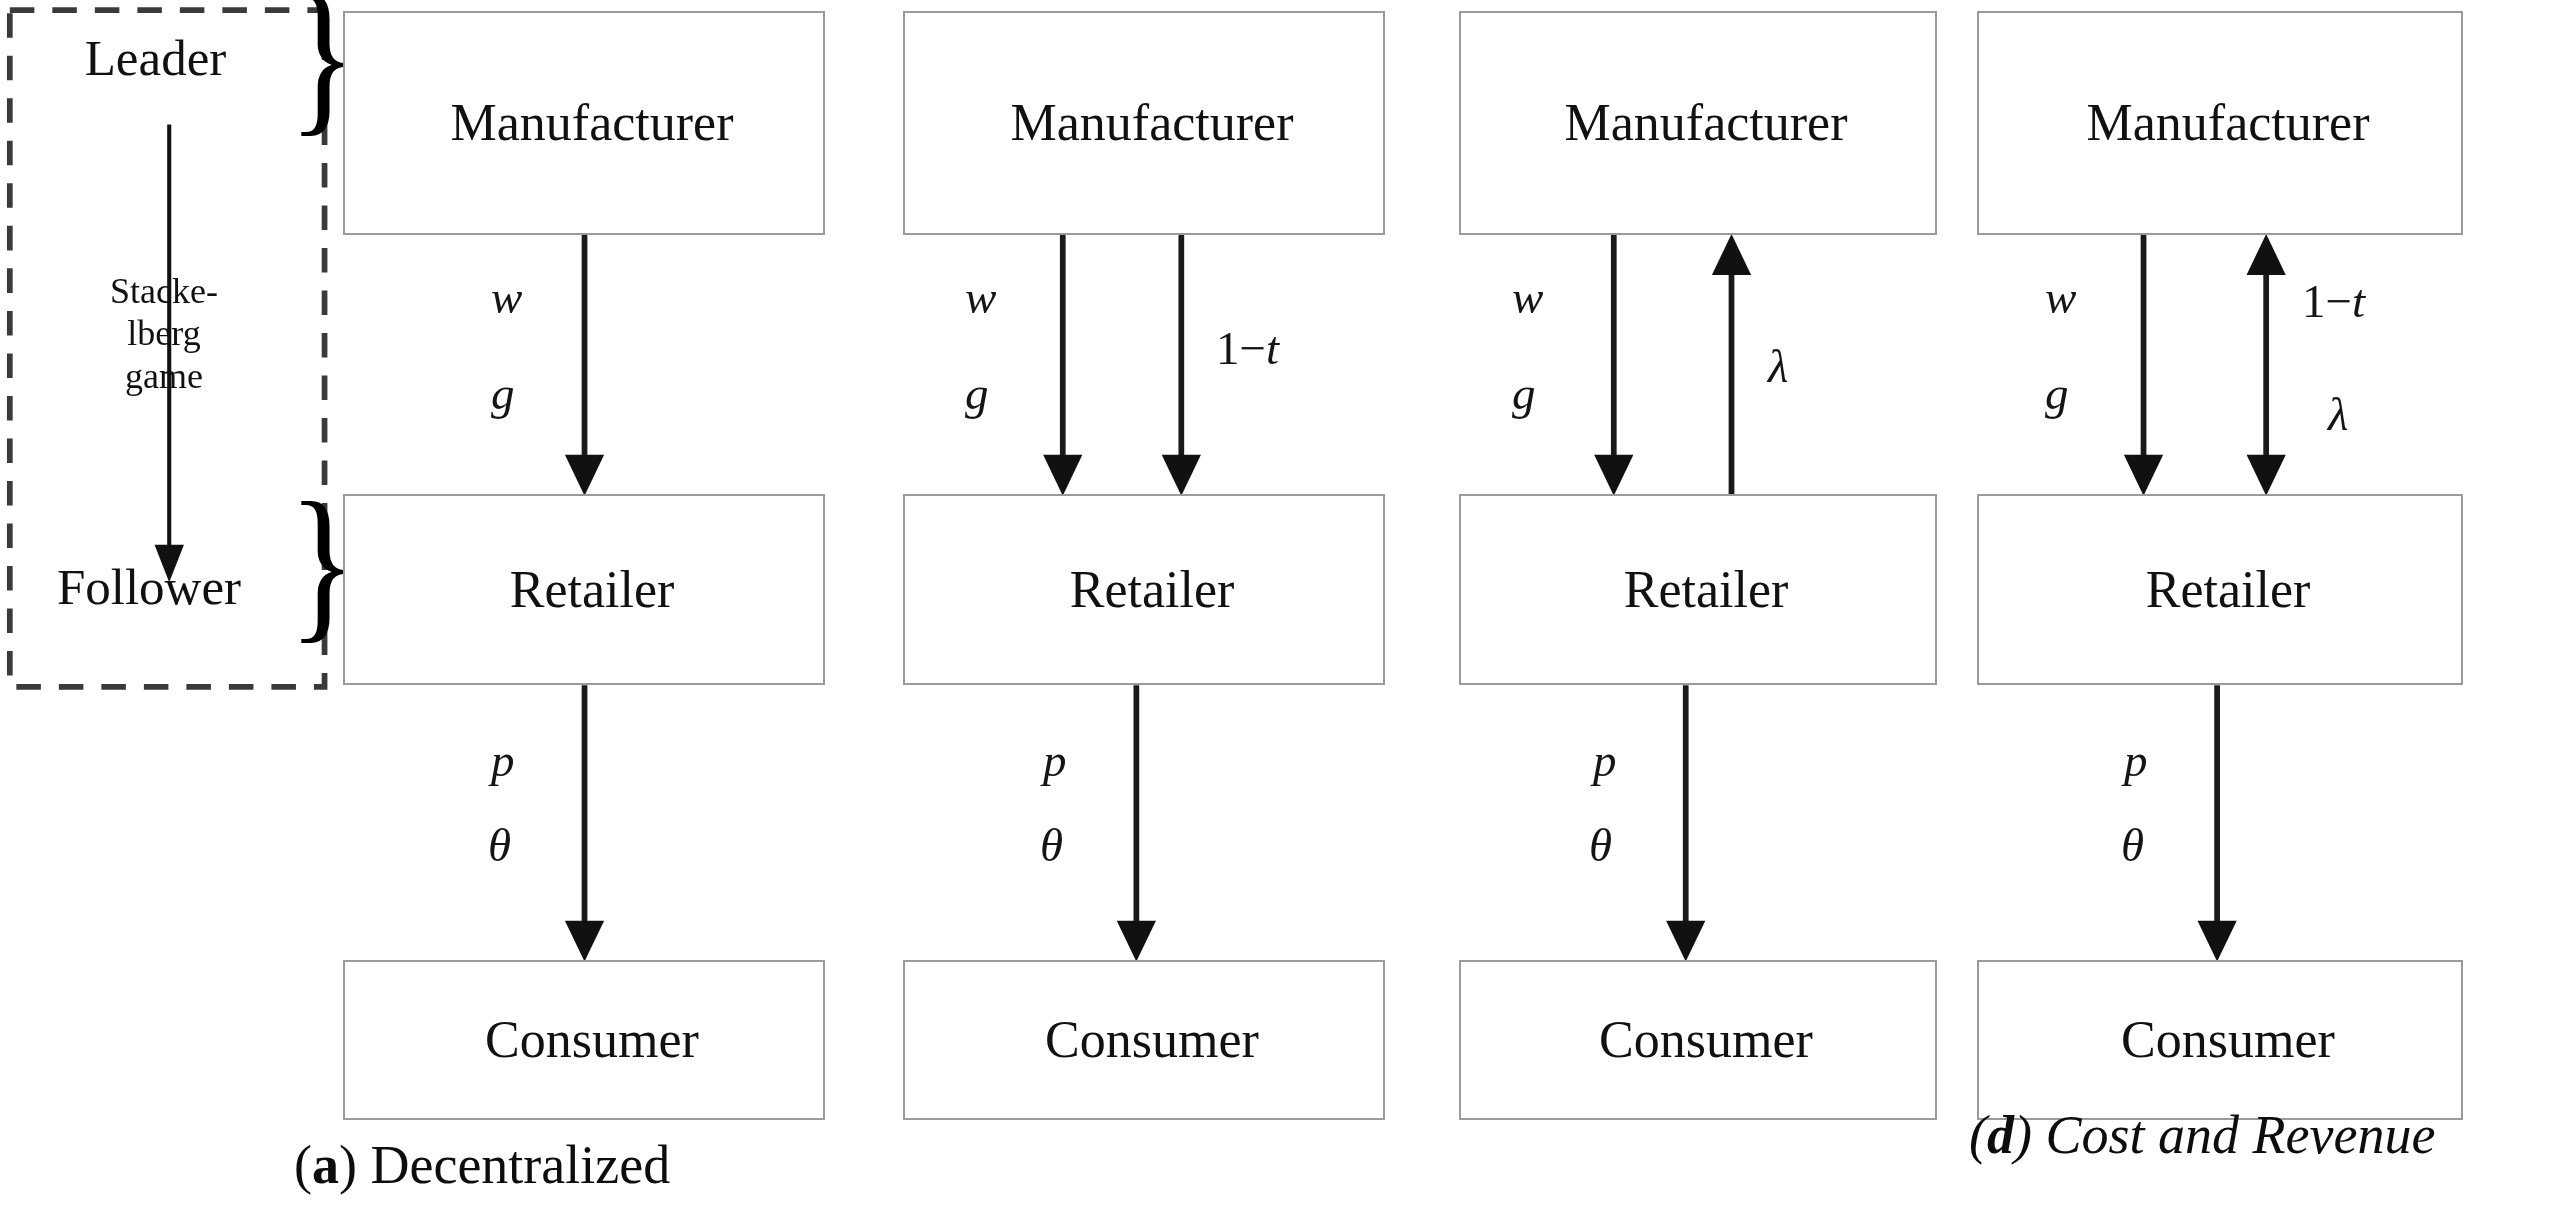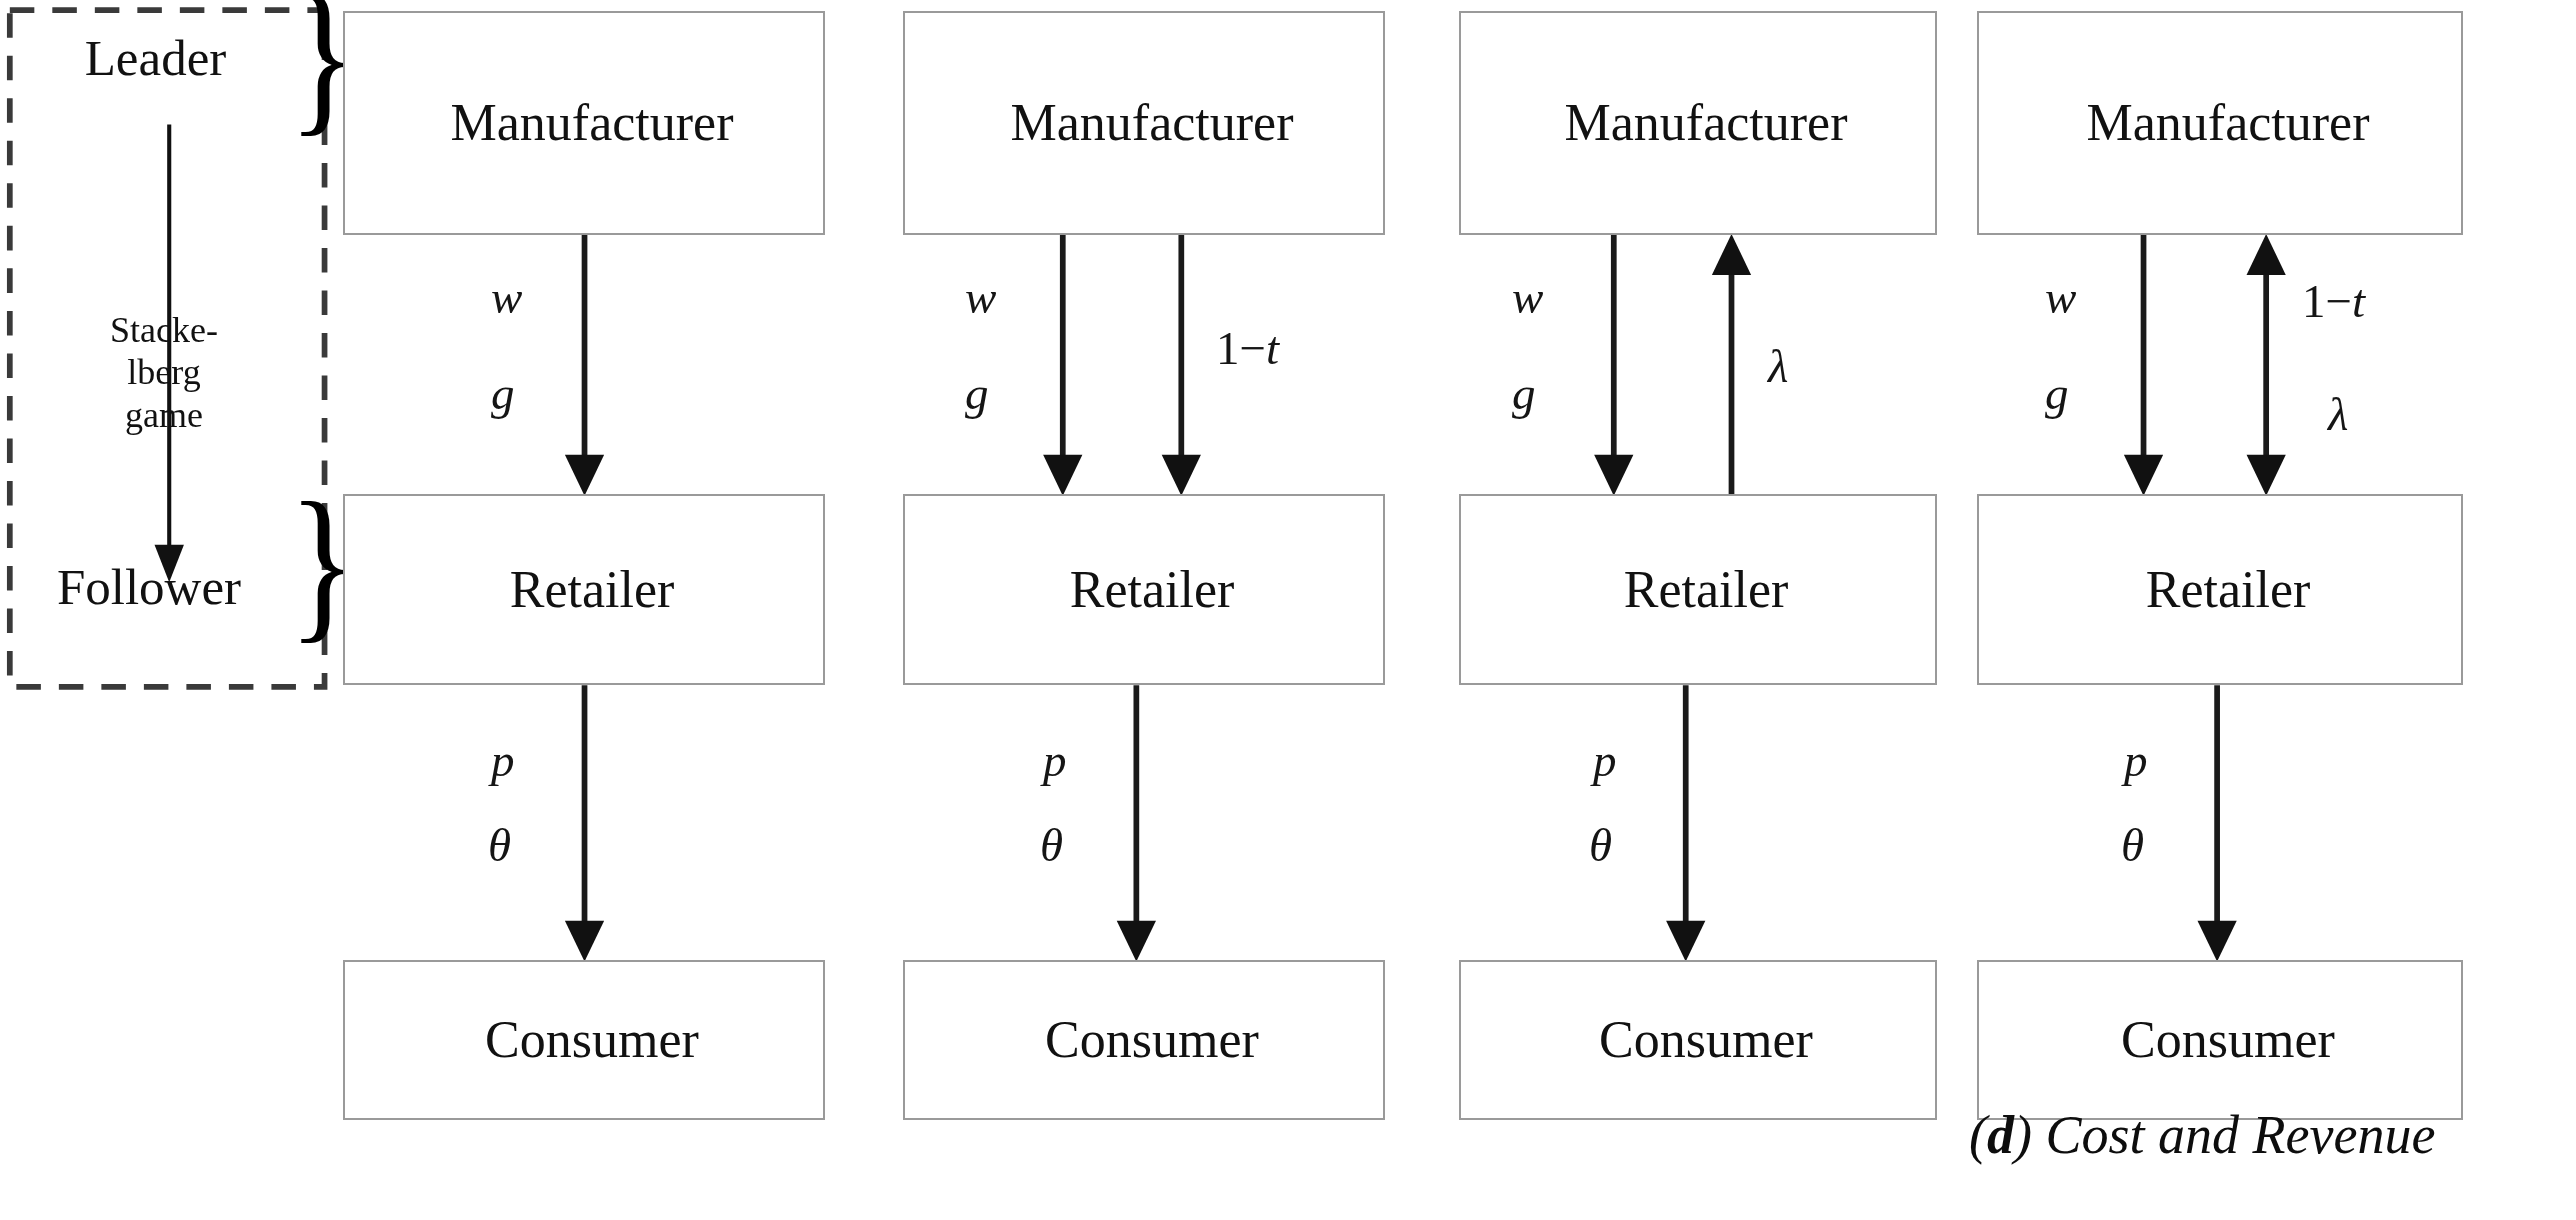--- a/index.html
+++ b/index.html
@@ -61,21 +61,20 @@
     line-height: 1;
   }
   .game-label {
     position: absolute;
     font-family: "Liberation Serif", "DejaVu Serif", serif;
     font-size: 36px;
     color: #111111;
     text-align: center;
     line-height: 1.18;
     width: 164px;
-    margin-top: 39px;
   }
   .brace {
     position: absolute;
     font-family: "Liberation Serif", "DejaVu Serif", serif;
     font-size: 172px;
     color: #000000;
     line-height: 1;
     transform: scaleX(0.85);
     transform-origin: left center;
   }
@@ -183,20 +182,23 @@
   </div>
   <div class="node-box" style="left:343px; top:960px; width:482px; height:160px;">
     <span class="node-label">Consumer</span>
   </div>
 
   <div class="flow-label" style="left:491px; top:274px;">w</div>
   <div class="flow-label" style="left:491px; top:370px;">g</div>
   <div class="flow-label" style="left:491px; top:737px;">p</div>
   <div class="flow-label" style="left:488px; top:822px;">θ</div>
 
+  <div class="caption" style="left:294px; top:1138px;">
+    <span>(</span><b>a</b><span>) Decentralized</span>
+  </div>
 
   <div class="node-box" style="left:903px; top:10.6px; width:482px; height:224px;">
     <span class="node-label">Manufacturer</span>
   </div>
   <div class="node-box" style="left:903px; top:494px; width:482px; height:191px;">
     <span class="node-label">Retailer</span>
   </div>
   <div class="node-box" style="left:903px; top:960px; width:482px; height:160px;">
     <span class="node-label">Consumer</span>
   </div>

